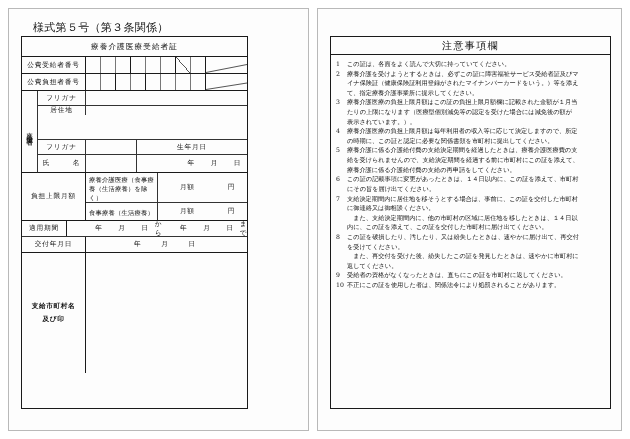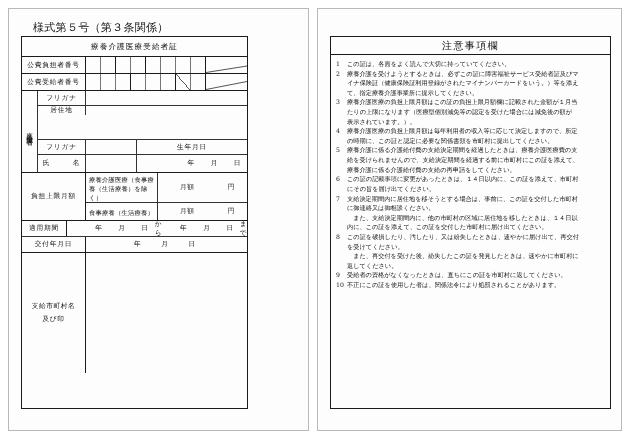--- a/index.html
+++ b/index.html
@@ -162,21 +162,21 @@
     letter-spacing: .6px;
     box-sizing: border-box;
     position: relative;
   }
   .limit-amt .getsu { margin-left: 22px; }
   .limit-amt .yen { position: absolute; right: 12px; }
 
   .period { height: 16px; }
   .issue  { height: 16px; justify-content: center; }
 
-  .muni { height: 120px; }
+  .muni { height: 120px; font-weight: bold; }
   .muni-lbl {
     width: 64px;
     display: flex;
     flex-direction: column;
     align-items: center;
     justify-content: center;
     font-size: 6.7px;
     letter-spacing: .6px;
     line-height: 1.9;
     box-sizing: border-box;
@@ -231,50 +231,50 @@
 
 <div class="sheet" id="sheet-left">
 
   <div class="form-no">様式第５号（第３条関係）</div>
 
   <div class="cert-frame">
 
     <div class="cert-title">療養介護医療受給者証</div>
 
     <div class="row numrow bb-thick">
-      <div class="lbl br-thick">公費負担者番号</div>
-      <div class="numcells">
-        <div class="cell"></div>
-        <div class="cell grp"></div>
-        <div class="cell"></div>
-        <div class="cell grp"></div>
-        <div class="cell"></div>
-        <div class="cell"></div>
-        <div class="cell"></div>
-        <div class="cell last"></div>
-      </div>
-      <div class="diag-area">
-        <div class="diag-line" style="transform: rotate(-9deg);"></div>
-      </div>
-    </div>
-
-    <div class="row numrow bb-thick">
       <div class="lbl br-thick">公費受給者番号</div>
       <div class="numcells">
         <div class="cell"></div>
         <div class="cell"></div>
         <div class="cell grp"></div>
         <div class="cell"></div>
         <div class="cell"></div>
         <div class="cell grp"></div>
         <div class="cell slash"></div>
         <div class="cell last"></div>
       </div>
       <div class="diag-area">
         <div class="diag-line" style="transform: rotate(-11deg);"></div>
+      </div>
+    </div>
+
+    <div class="row numrow bb-thick">
+      <div class="lbl br-thick">公費負担者番号</div>
+      <div class="numcells">
+        <div class="cell"></div>
+        <div class="cell grp"></div>
+        <div class="cell"></div>
+        <div class="cell grp"></div>
+        <div class="cell"></div>
+        <div class="cell"></div>
+        <div class="cell"></div>
+        <div class="cell last"></div>
+      </div>
+      <div class="diag-area">
+        <div class="diag-line" style="transform: rotate(-9deg);"></div>
       </div>
     </div>
 
     <div class="row">
 
       <div class="vside br bb-thick" style="height:82px;">
         <span>支給決定障害者</span>
       </div>
 
       <div style="flex:1; box-sizing:border-box;">

